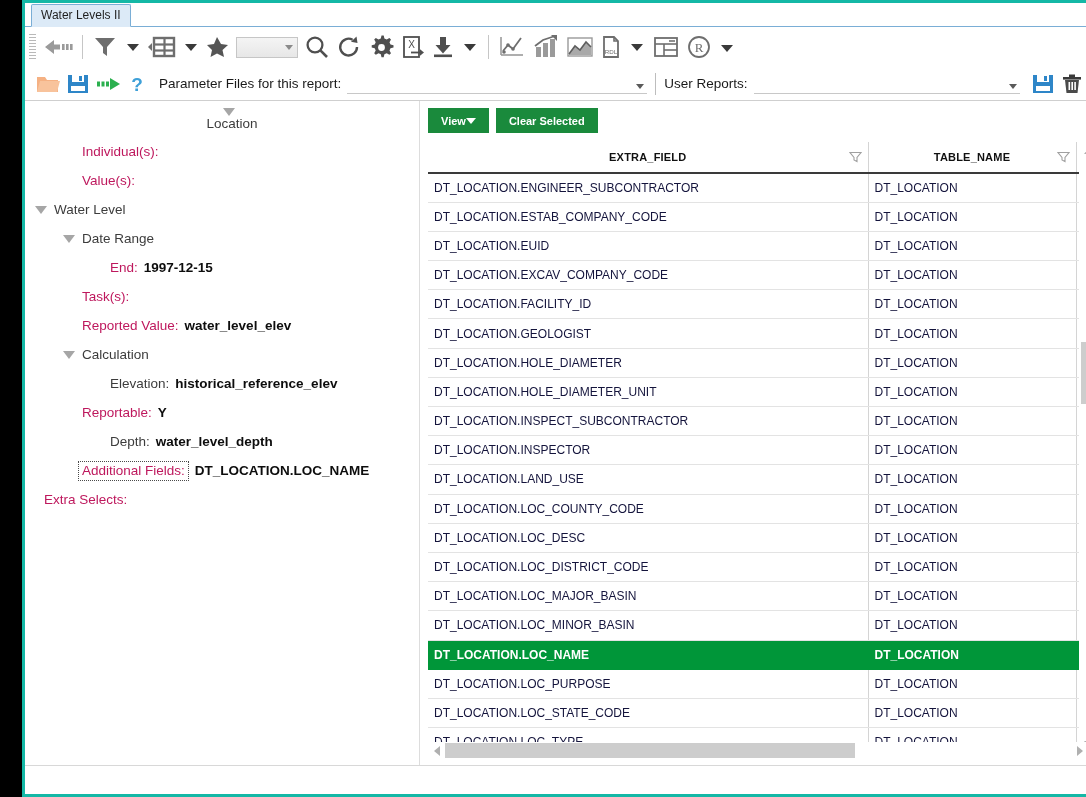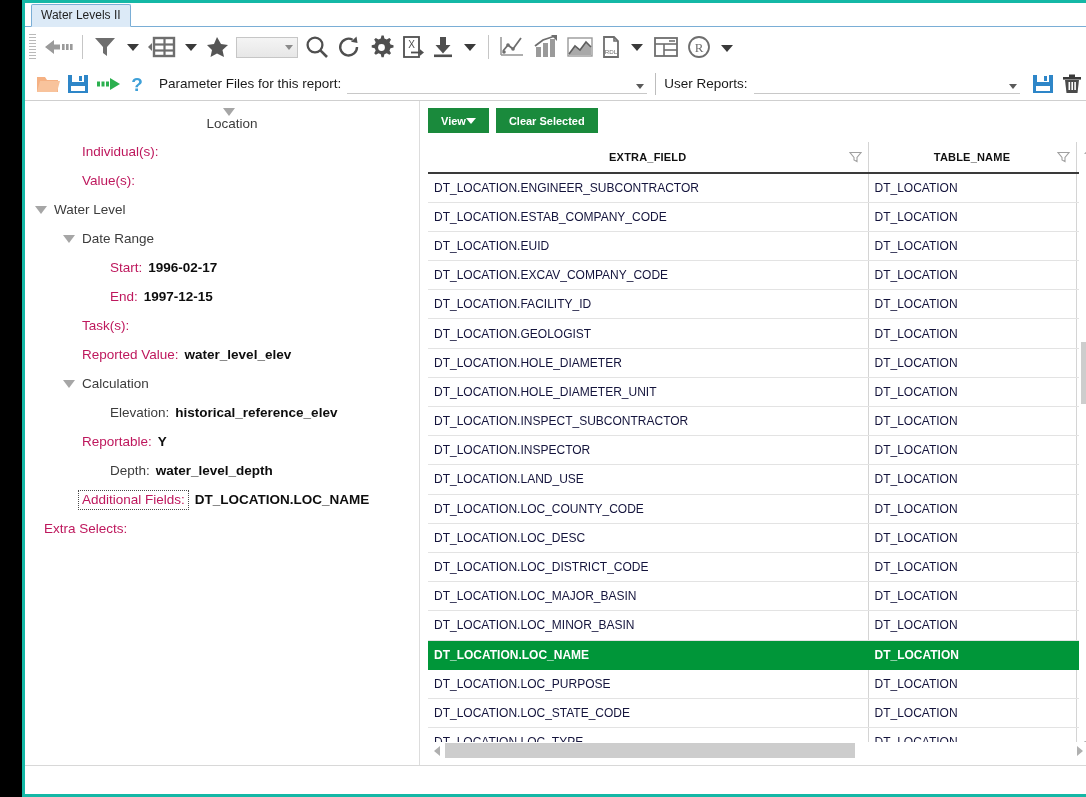--- a/index.html
+++ b/index.html
@@ -633,25 +633,20 @@
             <span class="tri-spacer"></span>
             <span><span class="node-label dark">Value(s):</span></span>
           </div>
           <div class="tree-row" style="padding-left: 10px;">
             <span class="tri"></span>
             <span><span class="node-label">Water Level</span></span>
           </div>
           <div class="tree-row" style="padding-left: 38px;">
             <span class="tri"></span>
             <span><span class="node-label">Date Range</span></span>
-          </div>
-          <div class="tree-row" style="padding-left: 66px;">
-            <span class="tri-spacer"></span>
-            <span><span class="node-label dark">Start:</span></span>
-            <span class="node-value">1996-02-17</span>
           </div>
           <div class="tree-row" style="padding-left: 66px;">
             <span class="tri-spacer"></span>
             <span><span class="node-label dark">End:</span></span>
             <span class="node-value">1997-12-15</span>
           </div>
           <div class="tree-row" style="padding-left: 38px;">
             <span class="tri-spacer"></span>
             <span><span class="node-label dark">Task(s):</span></span>
           </div>

